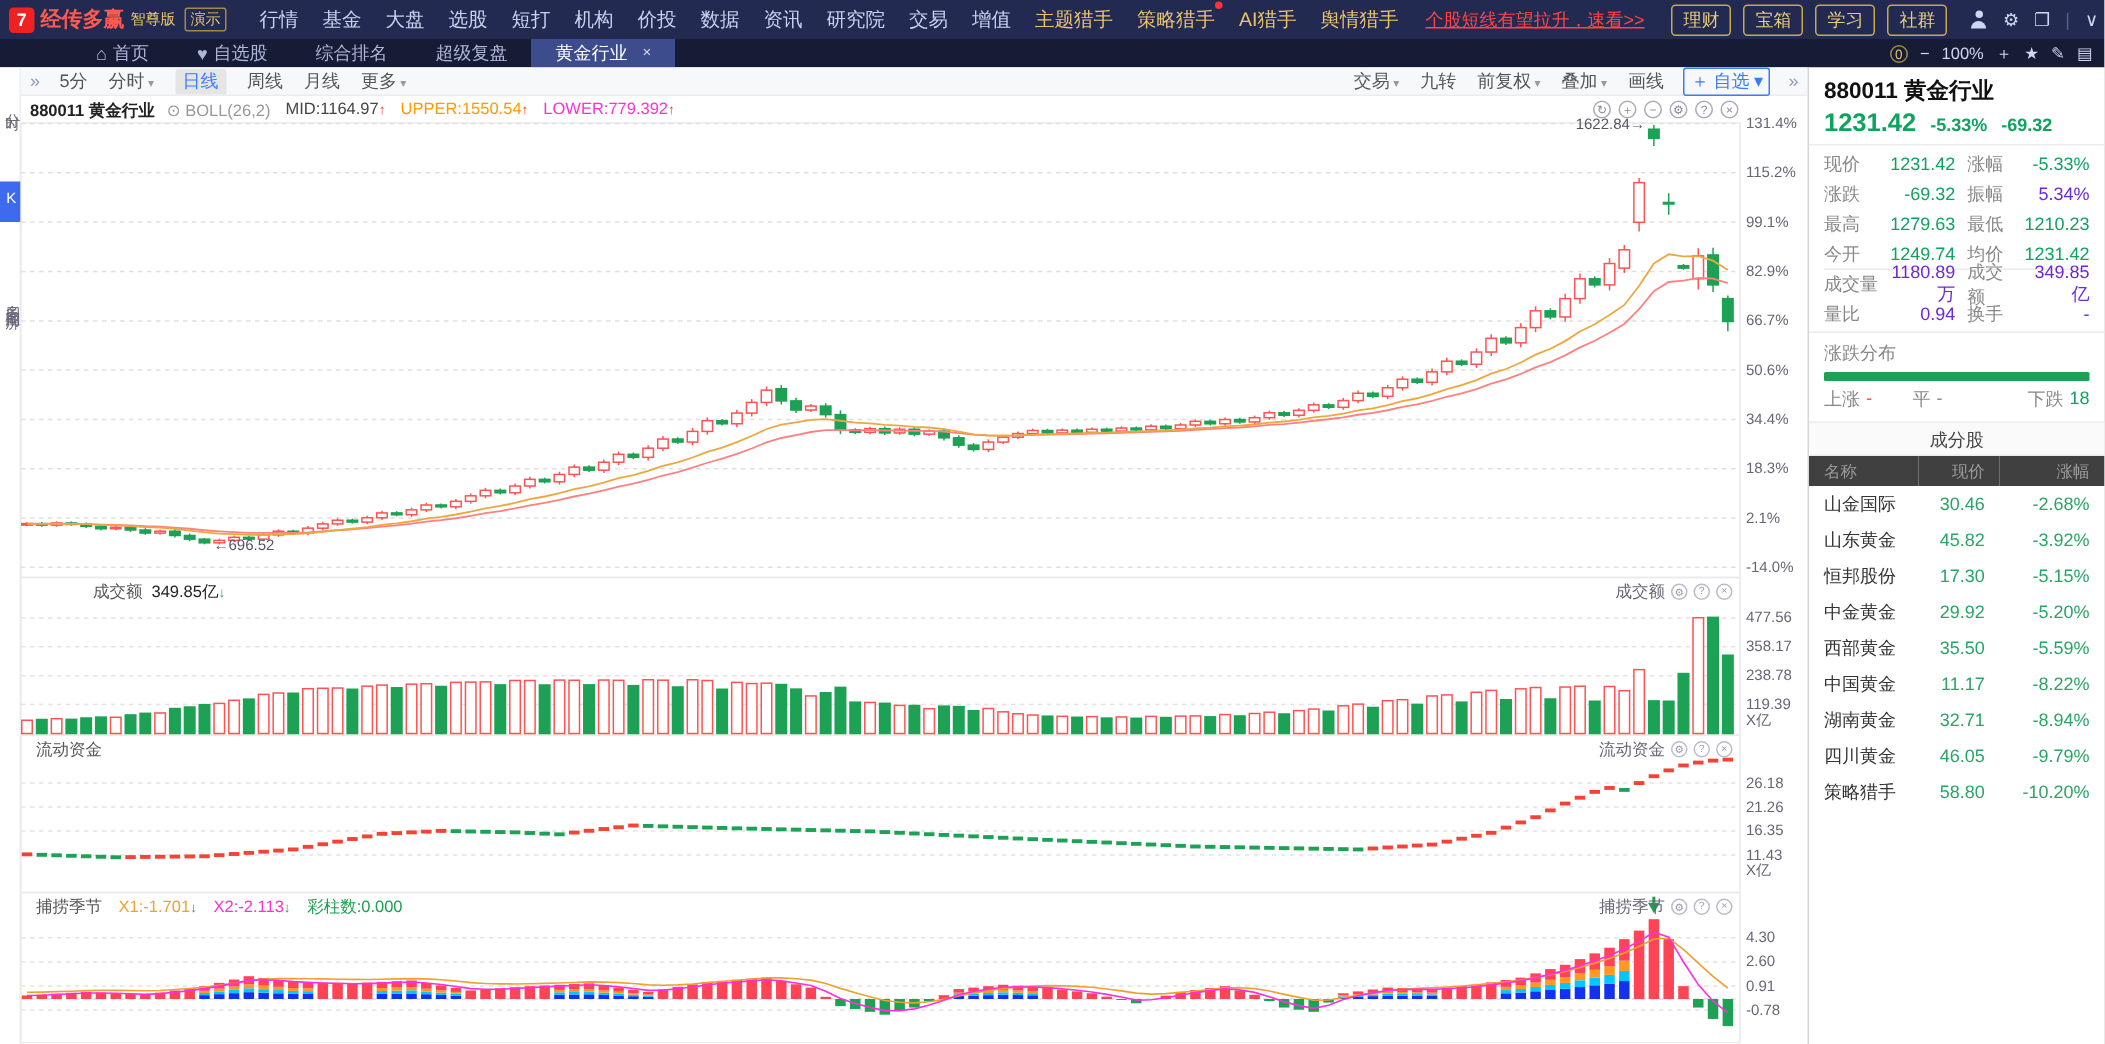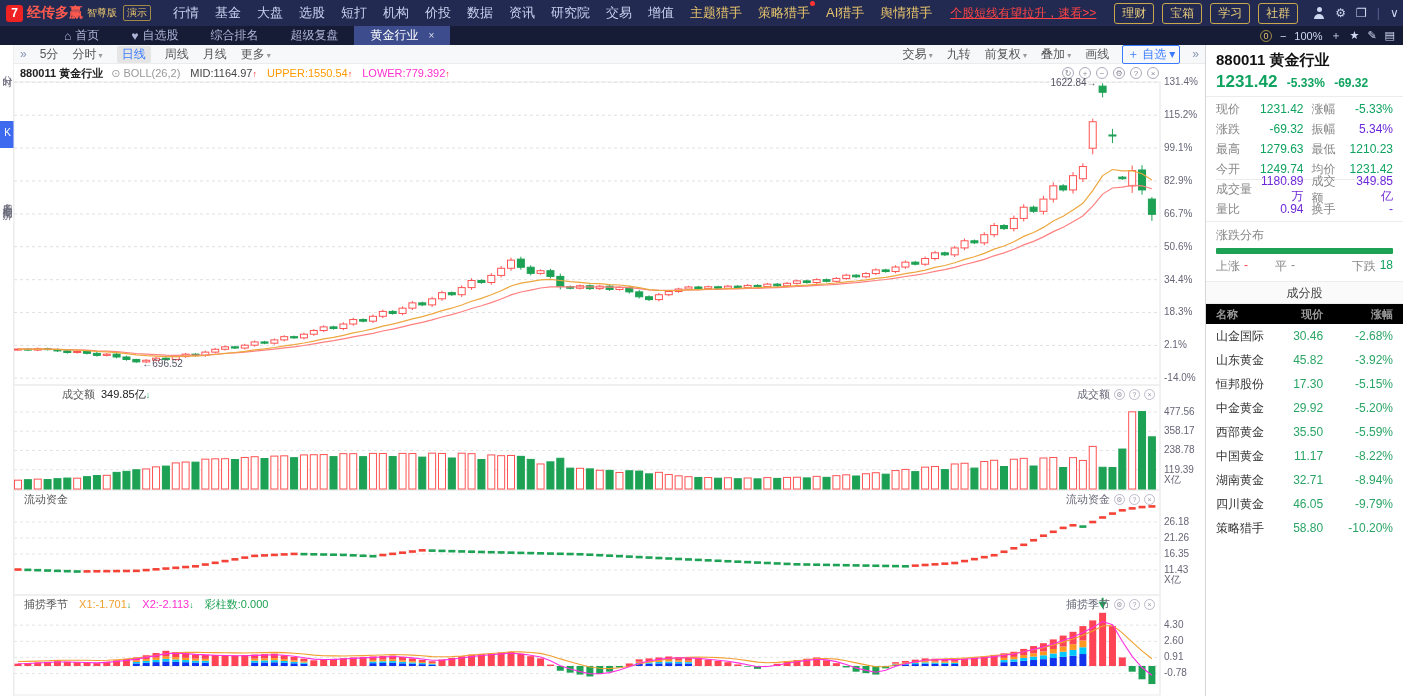--- a/index.html
+++ b/index.html
@@ -76,21 +76,21 @@
 .vg{color:#0fa35f}.vd{color:#6d28d9}
 .rp-sub{border-bottom:1px solid #ececec;padding:3px 10px 6px}
 .rp-sub .cap{color:#888;margin:2px 0 4px}
 .distbar{height:6px;background:#1da154;border-radius:1px}
 .distrow{display:flex;margin-top:4px;color:#888}
 .distrow b{font-weight:normal;margin-left:4px}
 .distrow .du{color:#f44}.distrow .dd{color:#0fa35f}
 .distrow .seg{flex:1;display:flex;justify-content:flex-start}
 .cshead{background:#fafafa;border-bottom:1px solid #ececec;text-align:center;color:#444;height:22px;line-height:22px}
 .cstable{width:100%;border-collapse:collapse}
-.cstable th{background:#000000;color:#999;font-weight:bold;height:20px;font-size:11px}
+.cstable th{background:#404040;color:#999;font-weight:normal;height:20px;font-size:11px}
 .cstable td,.cstable th{padding:0 10px;text-align:right}
 .cstable td:first-child,.cstable th:first-child{text-align:left}
 .cstable td{height:24px;font-size:12px}
 .cstable td.nm{color:#333}
 .cstable td.pr,.cstable td.ch{color:#2aa566}
 .person{display:inline-block;position:relative;width:12px;height:12px}
 .person:before{content:"";position:absolute;top:0;left:3.5px;width:5px;height:5px;border-radius:50%;background:#cfd6f0}
 .person:after{content:"";position:absolute;bottom:0;left:1px;width:10px;height:5px;border-radius:5px 5px 0 0;background:#cfd6f0}
 </style>
 </head>

